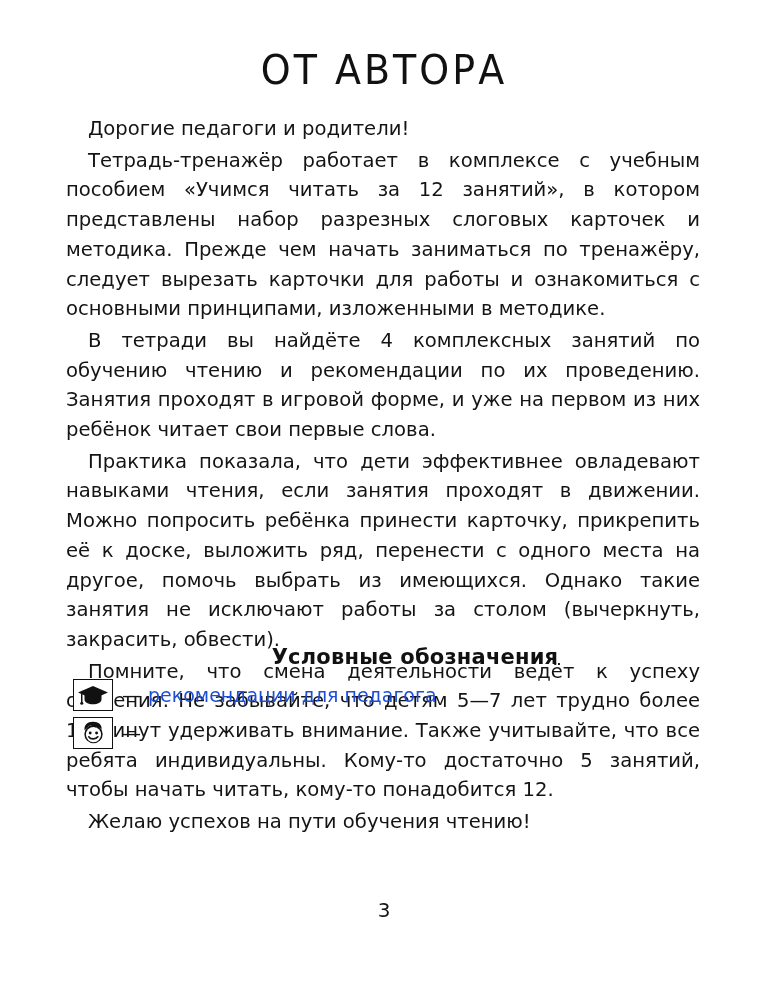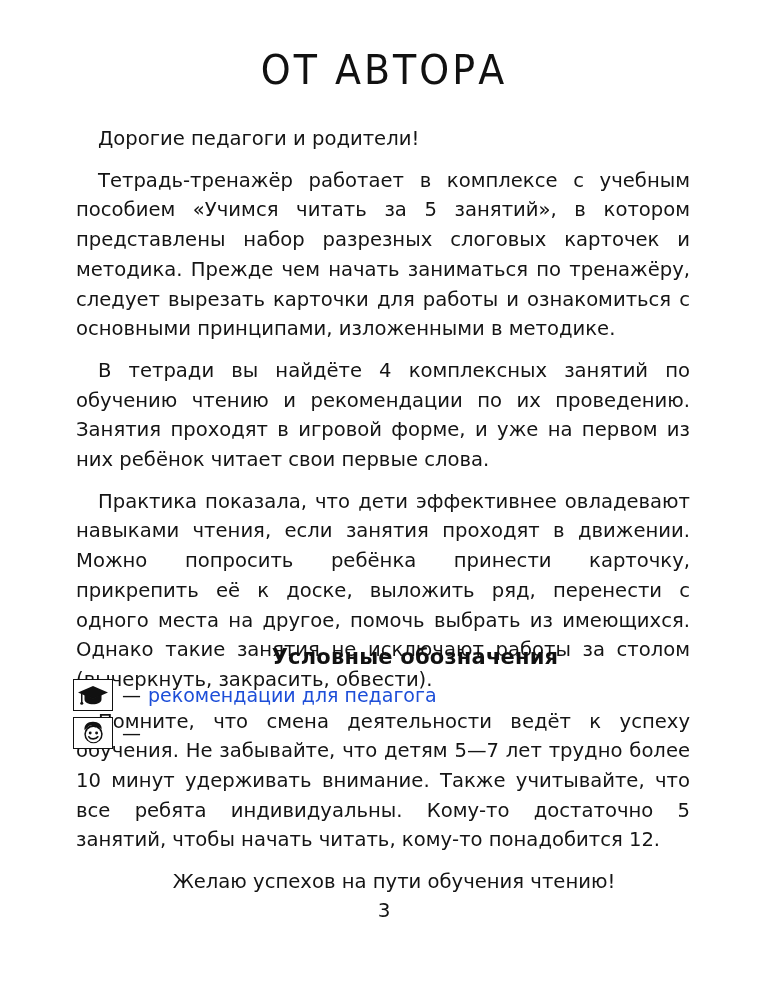--- a/index.html
+++ b/index.html
@@ -41,32 +41,32 @@
   }
 
   
   .body-block {
     position: absolute;
     top: 112px;
     left: 64px;
     width: 638px;
   }
   .para {
-    margin: 12px;
+    margin: 2px;
     padding: 0;
     text-align: justify;
     text-justify: inter-word;
     text-indent: 22px;
     font-size: 19.6px;
     line-height: 29.7px;
     color: #141414;
     hyphens: manual;
     font-family: "DejaVu Sans", sans-serif;
   }
-  .para.last-nojust { text-align: center; }
+  .para.last-nojust { text-align: left; }
 
   
   .legend-heading {
     position: absolute;
     top: 645px;
     left: 0;
     width: 768px;
     text-align: center;
     font-size: 21px;
     font-weight: bold;
@@ -127,21 +127,21 @@
 <body>
 
 <div class="page">
 
   <div class="page-title">
     <span>ОТ АВТОРА</span>
   </div>
 
   <div class="body-block">
     <p class="para">Дорогие педагоги и родители!</p>
-    <p class="para">Тетрадь-тренажёр работает в комплексе с учебным пособием «Учимся читать за 5 занятий», в котором представлены набор разрезных слоговых карточек и методика. Прежде чем начать заниматься по тренажёру, следует вырезать карточки для работы и ознакомиться с основными принципами, изложенными в методике.</p>
+    <p class="para">Тетрадь-тренажёр работает в комплексе с учебным пособием «Учимся читать за 12 занятий», в котором представлены набор разрезных слоговых карточек и методика. Прежде чем начать заниматься по тренажёру, следует вырезать карточки для работы и ознакомиться с основными принципами, изложенными в методике.</p>
     <p class="para">В тетради вы найдёте 4 комплексных занятий по обучению чтению и рекомендации по их проведению. Занятия проходят в игровой форме, и уже на первом из них ребёнок читает свои первые слова.</p>
     <p class="para">Практика показала, что дети эффективнее овладевают навыками чтения, если занятия проходят в движении. Можно попросить ребёнка принести карточку, прикрепить её к доске, выложить ряд, перенести с одного места на другое, помочь выбрать из имеющихся. Однако такие занятия не исключают работы за столом (вычеркнуть, закрасить, обвести).</p>
     <p class="para">Помните, что смена деятельности ведёт к успеху обучения. Не забывайте, что детям 5—7 лет трудно более 10 минут удерживать внимание. Также учитывайте, что все ребята индивидуальны. Кому-то достаточно 5 занятий, чтобы начать читать, кому-то понадобится 12.</p>
     <p class="para last-nojust">Желаю успехов на пути обучения чтению!</p>
   </div>
 
   <div class="legend-heading">Условные обозначения</div>
 
   <div class="legend-list">
 

